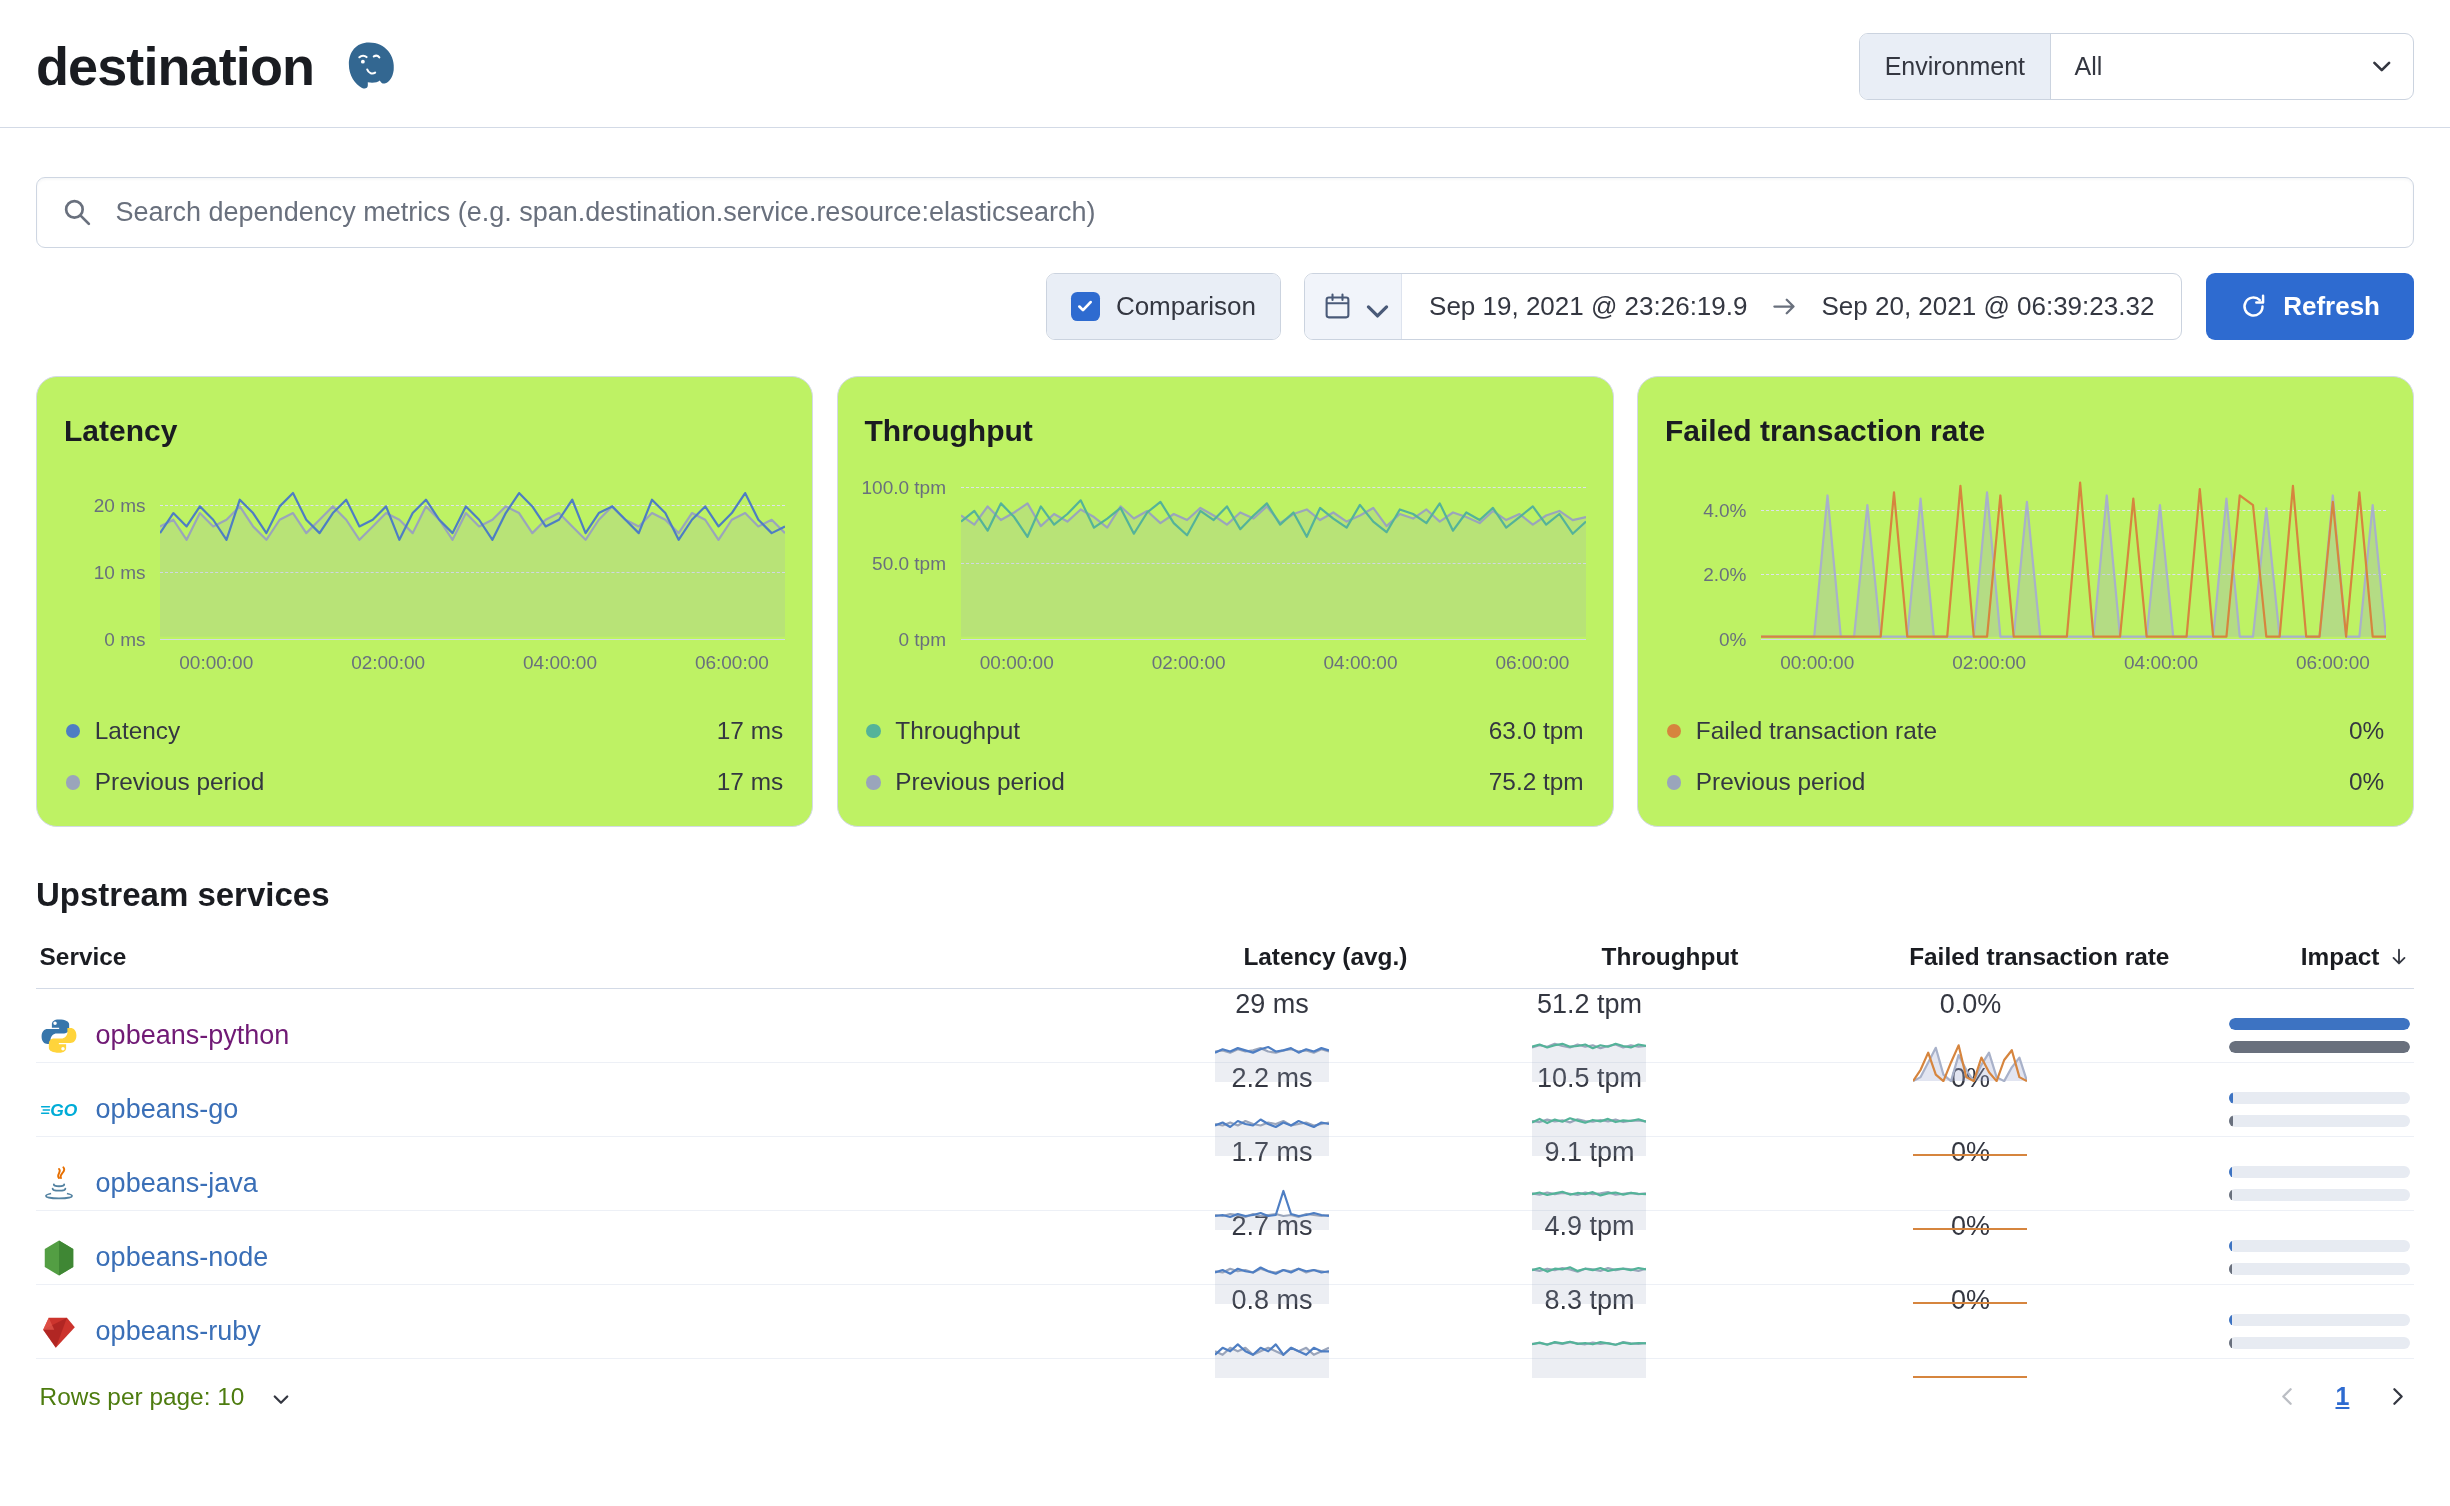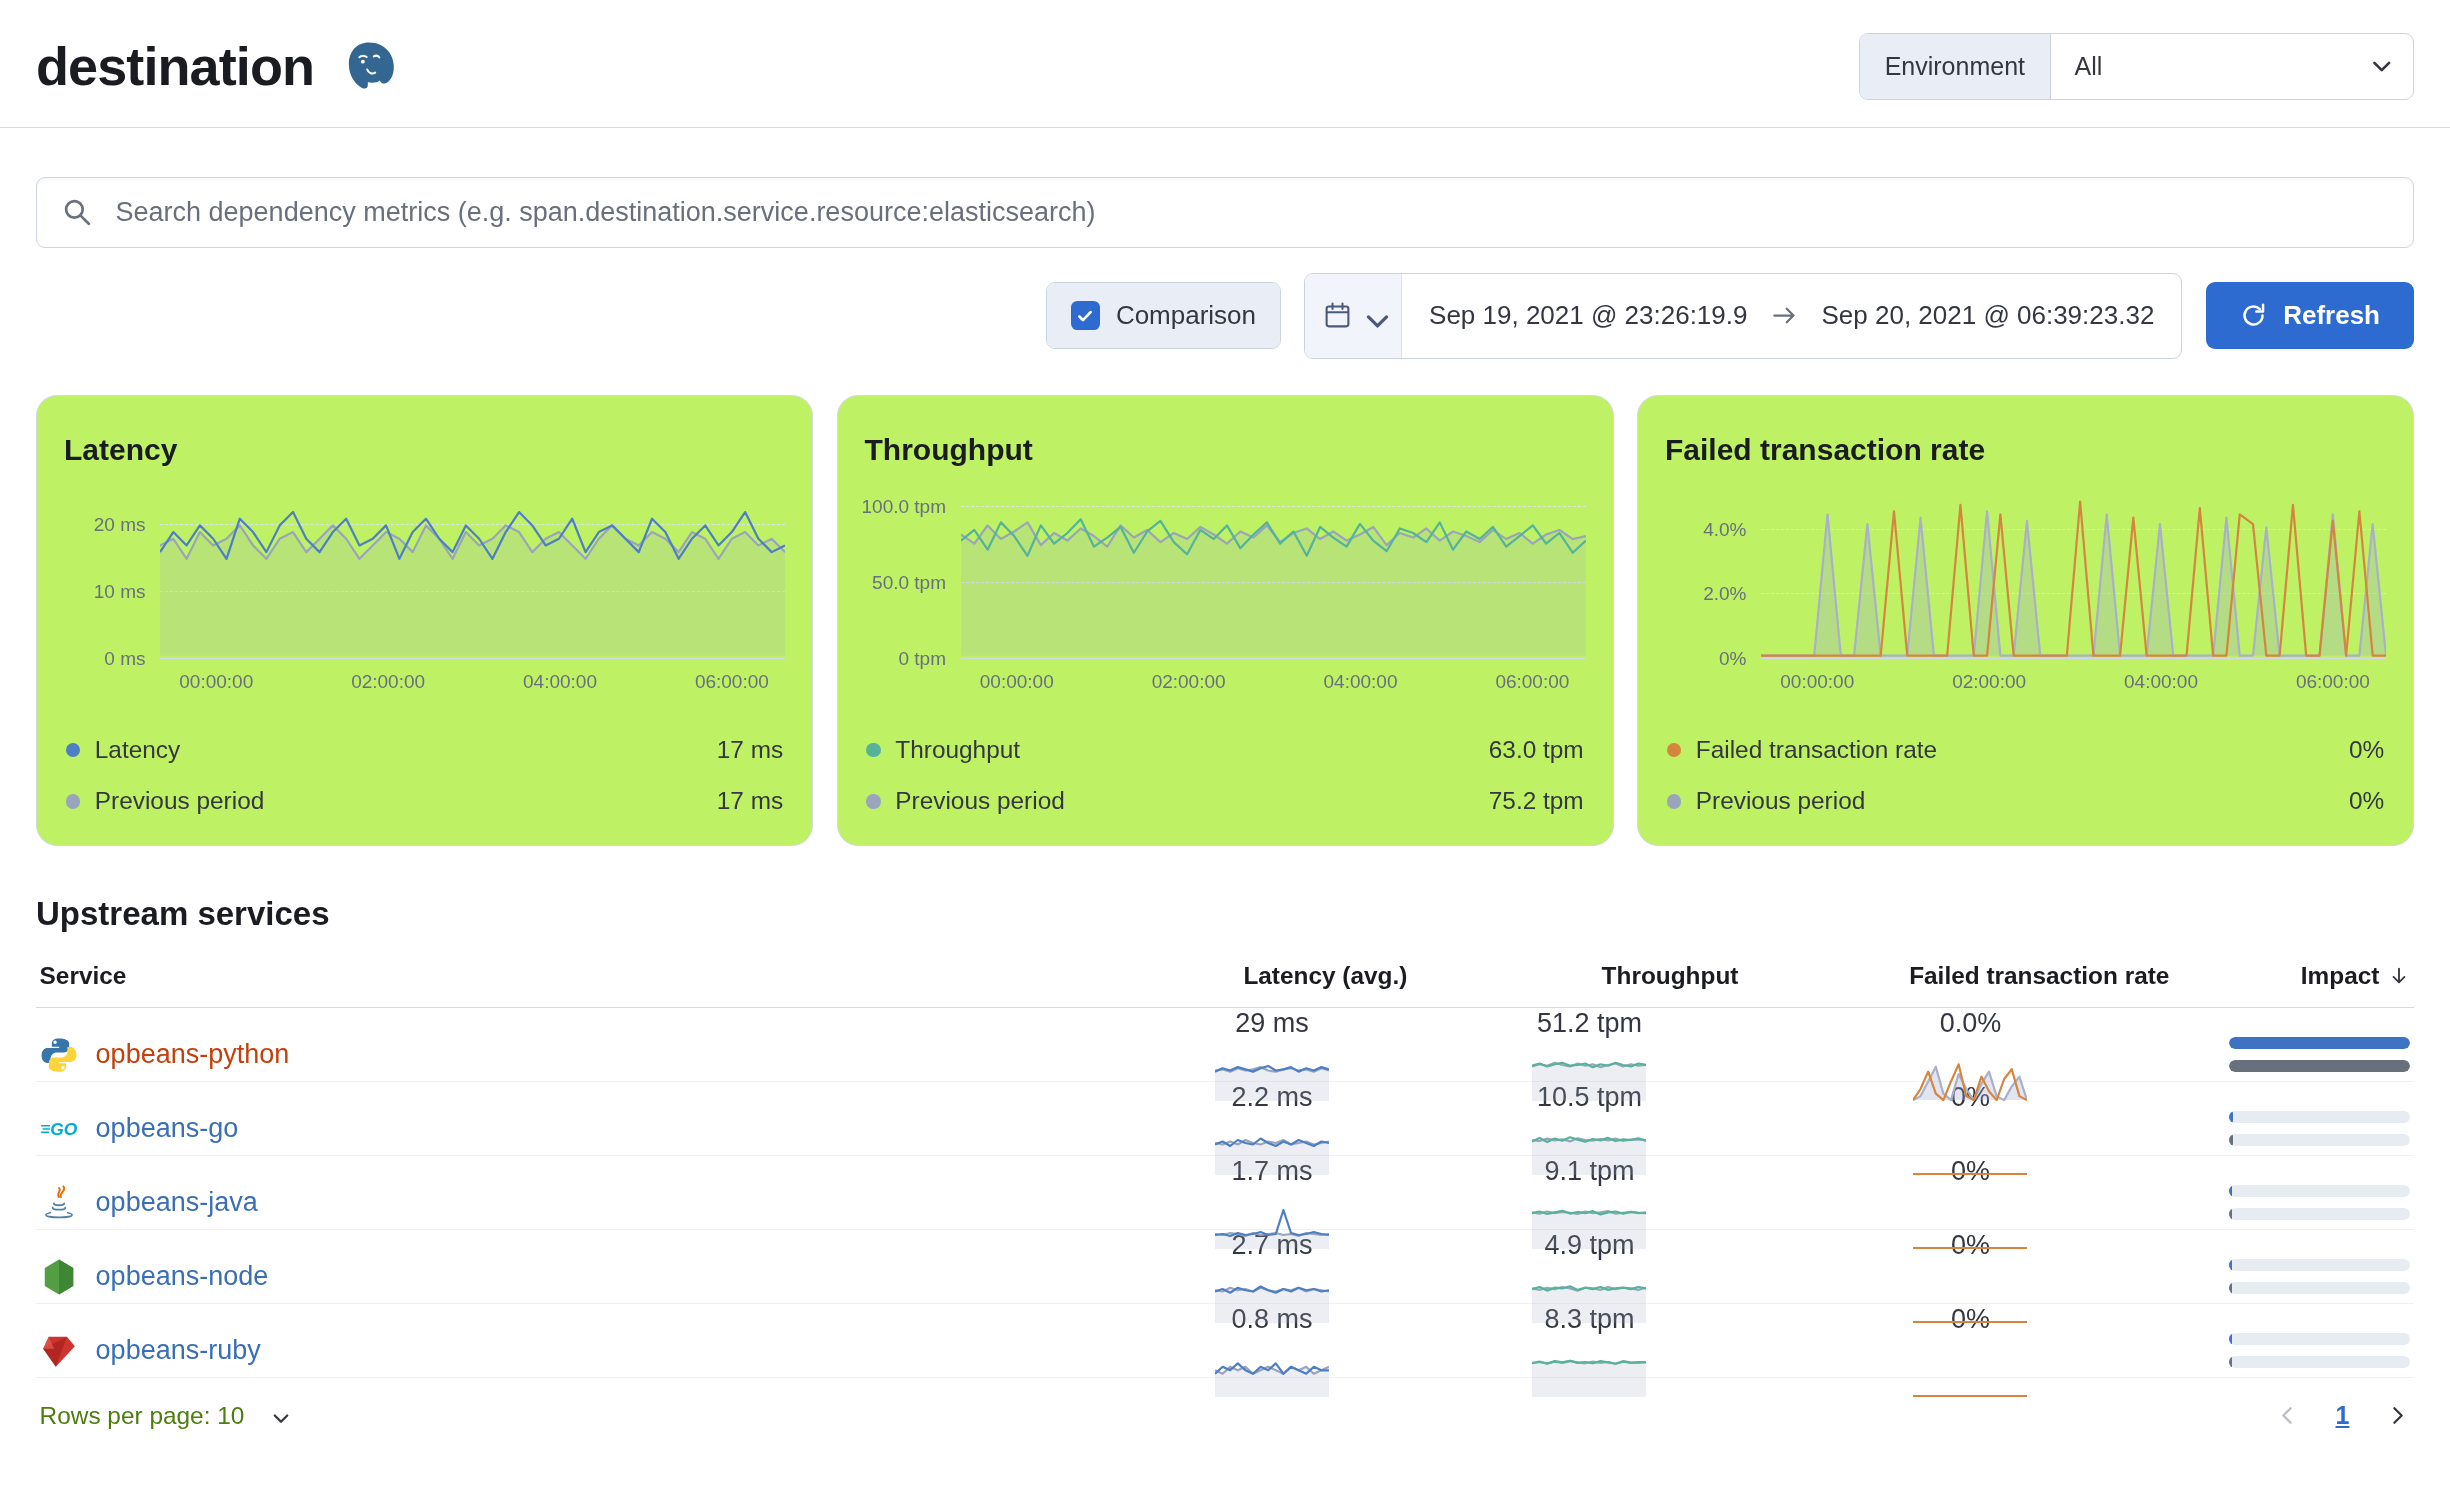--- a/index.html
+++ b/index.html
@@ -31,21 +31,21 @@
   .search-input::placeholder { color:#69707d; }
 
   
   .controls-row { margin-top:25px; display:flex; justify-content:flex-end; align-items:center; gap:23.5px; }
   .comparison-group { display:flex; height:67px; border:1.8px solid #cbd3df; border-radius:9px; overflow:hidden; }
   .comparison-check { display:flex; align-items:center; gap:16.3px; background:#e9eef6; padding:0 23.5px; font-size:26px; cursor:pointer; }
   .checkbox { width:29px; height:29px; border-radius:6.3px; display:flex; align-items:center; justify-content:center; }
   .checkbox svg { width:18px; height:18px; }
   .comparison-select { position:relative; display:flex; align-items:center; background:#fff; border-left:1.8px solid #cbd3df; padding:0 67px 0 23.5px; font-size:26px; min-width:271px; cursor:pointer; }
 
-  .datepicker { display:flex; align-items:center; height:86px; border:1.8px solid #cbd3df; border-radius:9px; background:#fff; overflow:hidden; }
+  .datepicker { display:flex; align-items:center; height:67px; border:1.8px solid #cbd3df; border-radius:9px; background:#fff; overflow:hidden; }
   .cal-seg { display:flex; align-items:center; gap:11px; padding:0 18px; height:100%; background:#f1f4fa; border-right:1.8px solid #dde3ee; cursor:pointer; }
   .cal-seg svg { width:29px; height:29px; }
   .cal-seg .caret { position:static; width:20px; height:20px; }
   .date-range { display:flex; align-items:center; gap:23.5px; padding:0 27px; font-size:26px; color:#343741; }
   .date-field { cursor:pointer; }
   .arrow-icon { width:27px; height:27px; }
 
   .refresh-btn { display:flex; align-items:center; gap:16.3px; height:67px; padding:0 34px; border:none; border-radius:9px; color:#fff; font-size:26px; font-weight:600; font-family:inherit; cursor:pointer; }
   .refresh-btn svg { width:27px; height:27px; }
 
@@ -337,21 +337,21 @@
     </div>
     <div id="table-body">
   <div class="trow">
     <div class="cell-service">
       <span class="svc-icon">
               <svg viewBox="0 0 48 48">
                 <path fill="#3776ab" d="M23.8 3c-6.2 0-8.8 2.7-8.8 6v4.6h9.2v1.6H9.6C5.4 15.2 2 18.4 2 24.6s3.4 9.4 7.6 9.4h3.8v-5.6c0-4.2 3.5-7.6 7.7-7.6h9.5c3.4 0 6.2-2.8 6.2-6.2V9c0-3.3-4.6-6-13-6zM19 10.2a2.2 2.2 0 1 1 0-4.4 2.2 2.2 0 0 1 0 4.4z"></path>
                 <path fill="#ffd43b" d="M24.2 45c6.2 0 8.8-2.7 8.8-6v-4.6h-9.2v-1.6h14.6c4.2 0 7.6-3.2 7.6-9.4s-3.4-9.4-7.6-9.4h-3.8v5.6c0 4.2-3.5 7.6-7.7 7.6h-9.5c-3.4 0-6.2 2.8-6.2 6.2V39c0 3.3 4.6 6 13 6zm4.8-7.2a2.2 2.2 0 1 1 0 4.4 2.2 2.2 0 0 1 0-4.4z"></path>
               </svg>
             </span>
-      <a class="svc-link" style="color: #c2410c;">opbeans-python</a>
+      <a class="svc-link" style="color: #701a75;">opbeans-python</a>
     </div>
     <div class="cell-num">
       <span class="val-latency">29 ms</span>
       <span class="spark spark-latency">
               <svg viewBox="0 0 100 100" preserveAspectRatio="none">
                 <polygon points="0.00,30.00 6.67,27.50 13.33,32.50 20.00,25.00 26.67,30.00 33.33,27.50 40.00,22.50 46.67,30.00 53.33,32.50 60.00,27.50 66.67,25.00 73.33,30.00 80.00,27.50 86.67,32.50 93.33,25.00 100.00,30.00 100,98 0,98" fill="rgba(160,170,195,0.20)"></polygon>
                 <polyline points="0.00,30.00 6.67,27.50 13.33,32.50 20.00,25.00 26.67,30.00 33.33,27.50 40.00,22.50 46.67,30.00 53.33,32.50 60.00,27.50 66.67,25.00 73.33,30.00 80.00,27.50 86.67,32.50 93.33,25.00 100.00,30.00" fill="none" stroke="#9aa5bb" stroke-width="2.2" vector-effect="non-scaling-stroke" stroke-linejoin="round"></polyline>
                 <polyline points="0.00,32.50 6.67,25.00 13.33,30.00 20.00,22.50 26.67,27.50 33.33,32.50 40.00,25.00 46.67,20.00 53.33,30.00 60.00,27.50 66.67,22.50 73.33,32.50 80.00,25.00 86.67,30.00 93.33,22.50 100.00,27.50" fill="none" stroke="#4e7ec3" stroke-width="2.2" vector-effect="non-scaling-stroke" stroke-linejoin="round"></polyline>
               </svg>
             </span>

